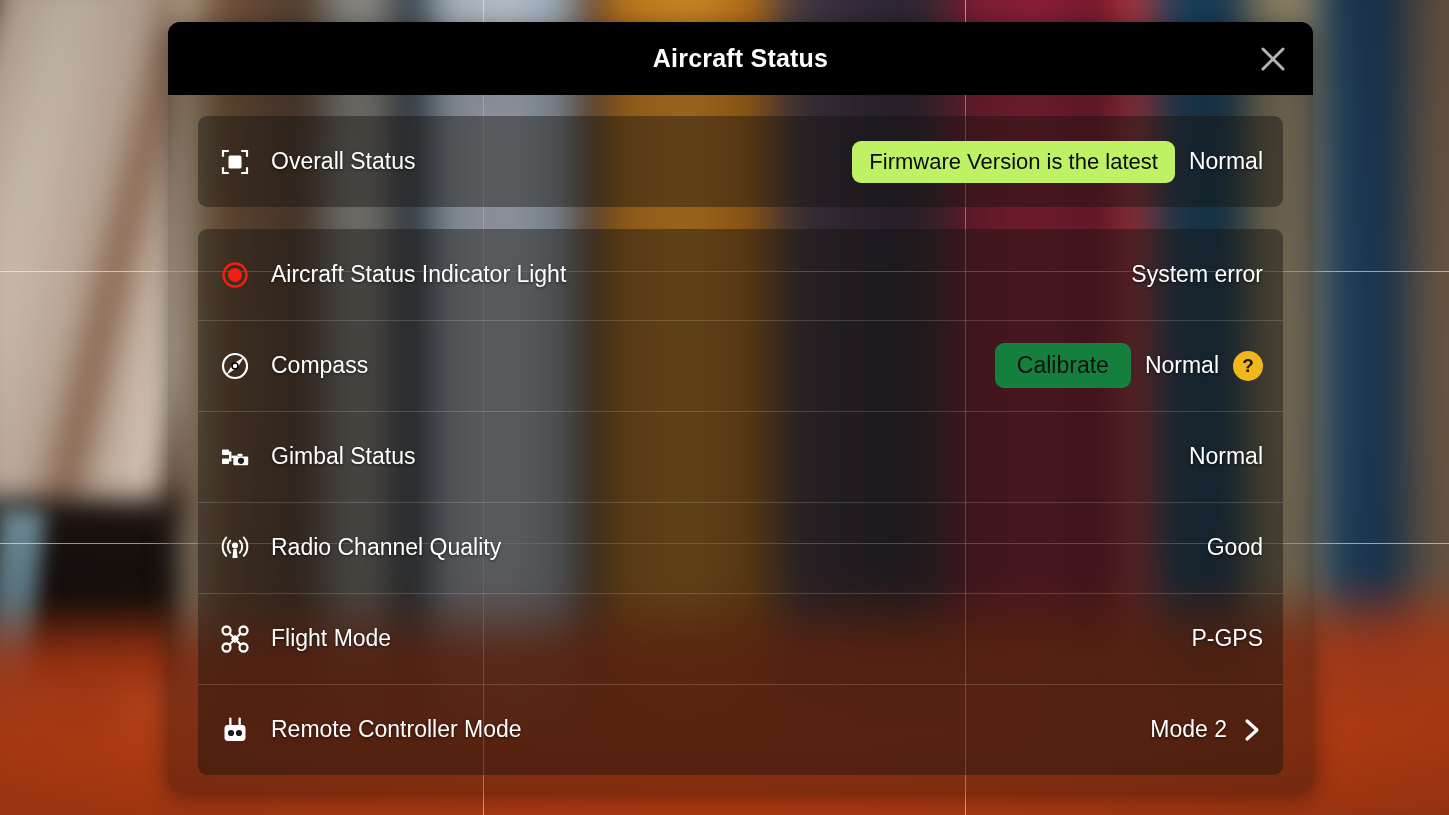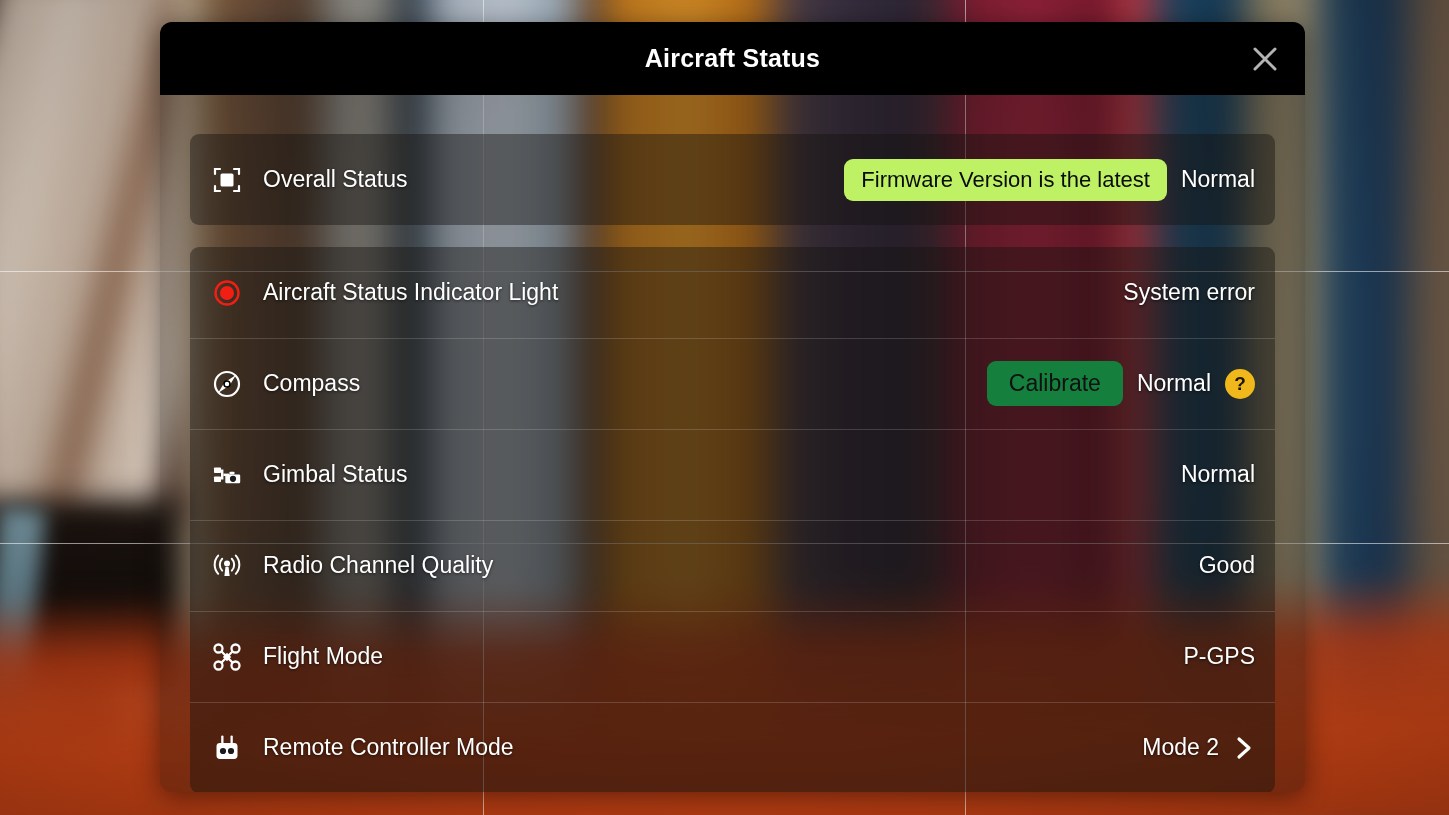--- a/index.html
+++ b/index.html
@@ -116,21 +116,21 @@
     position: absolute;
     background: rgba(255,255,255,0.55);
     pointer-events: none;
   }
   .grid-v { width: 1px; top: 0; bottom: 0; }
   .grid-h { height: 1px; left: 0; right: 0; }
 
   
   #dialog {
     position: absolute;
-    left: 160px;
+    left: 168px;
     top: 22px;
     width: 1145px;
     height: 770px;
     border-radius: 12px;
     overflow: hidden;
     background: rgba(18,12,10,0.30);
     box-shadow: 0 4px 26px rgba(0,0,0,0.45);
   }
   #titlebar {
     position: relative;
@@ -154,21 +154,21 @@
     width: 48px;
     height: 48px;
     display: flex;
     align-items: center;
     justify-content: center;
     cursor: pointer;
   }
   #close-button svg { display: block; }
 
   #dialog-body {
-    padding: 39px 30px 9px 30px;
+    padding: 21px 30px 9px 30px;
   }
 
   .card {
     border-radius: 9px;
     overflow: hidden;
     background: rgba(20,16,14,0.42);
   }
   #card-overall { margin-bottom: 22px; }
 
   .row {

